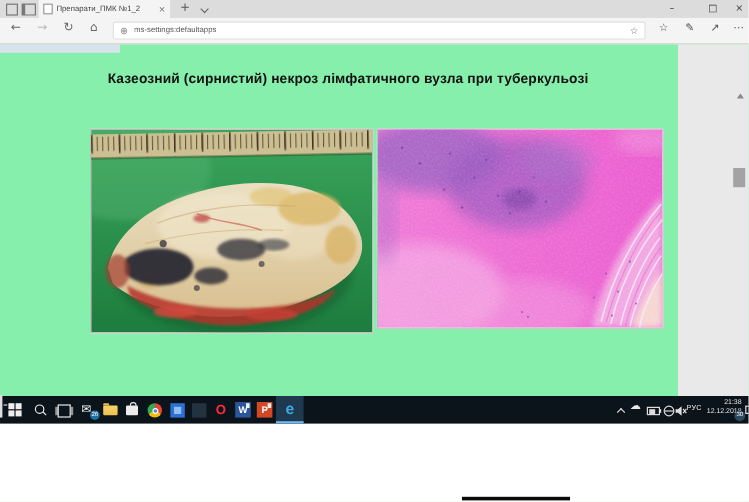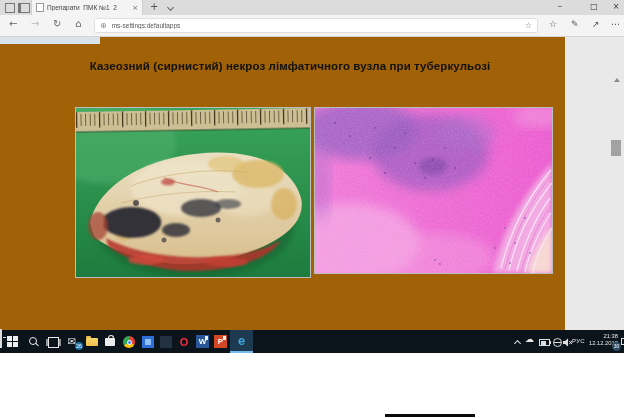--- a/index.html
+++ b/index.html
@@ -31,21 +31,21 @@
   .urlbox{position:absolute;left:94px;top:3px;width:444px;height:15px;background:#fff;
           border:1px solid #e0e0e0;border-radius:2px;box-sizing:border-box;
           display:flex;align-items:center;padding:0 5px;gap:5px;}
   .url-globe{font-size:8px;color:#888;}
   .url-text{font-size:6.5px;color:#555;flex:1;white-space:nowrap;overflow:hidden;}
   .url-star{font-size:8px;color:#777;}
   .act-ic{position:absolute;top:4px;font-size:9px;color:#555;}
   .a-hub{left:549px;} .a-note{left:571px;} .a-share{left:592px;} .a-more{left:611px;}
 
   
-  .content{position:absolute;left:0;top:37px;width:624px;height:293px;background:#a16207;}
+  .content{position:absolute;left:0;top:37px;width:624px;height:293px;background:#86efac;}
   .blue-strip{position:absolute;left:0;top:0;width:100px;height:7px;background:#d9e3ec;}
   .gray-side{position:absolute;left:565px;top:0;width:59px;height:293px;background:#e9e9e9;}
   .scroll-up{position:absolute;left:614px;top:41px;width:0;height:0;
              border-left:3px solid transparent;border-right:3px solid transparent;border-bottom:4px solid #8a8a8a;}
   .scroll-thumb{position:absolute;left:611px;top:103px;width:10px;height:16px;background:#a3a3a3;}
   .slide-title{position:absolute;left:40px;top:23px;width:500px;text-align:center;
                font-size:11.5px;font-weight:bold;color:#111;letter-spacing:.1px;}
   .img-frame{position:absolute;border:1px solid #bdbdbd;background:#fff;}
   .img-left{left:75px;top:70px;width:234px;height:169px;}
   .img-right{left:314px;top:70px;width:237px;height:165px;}

